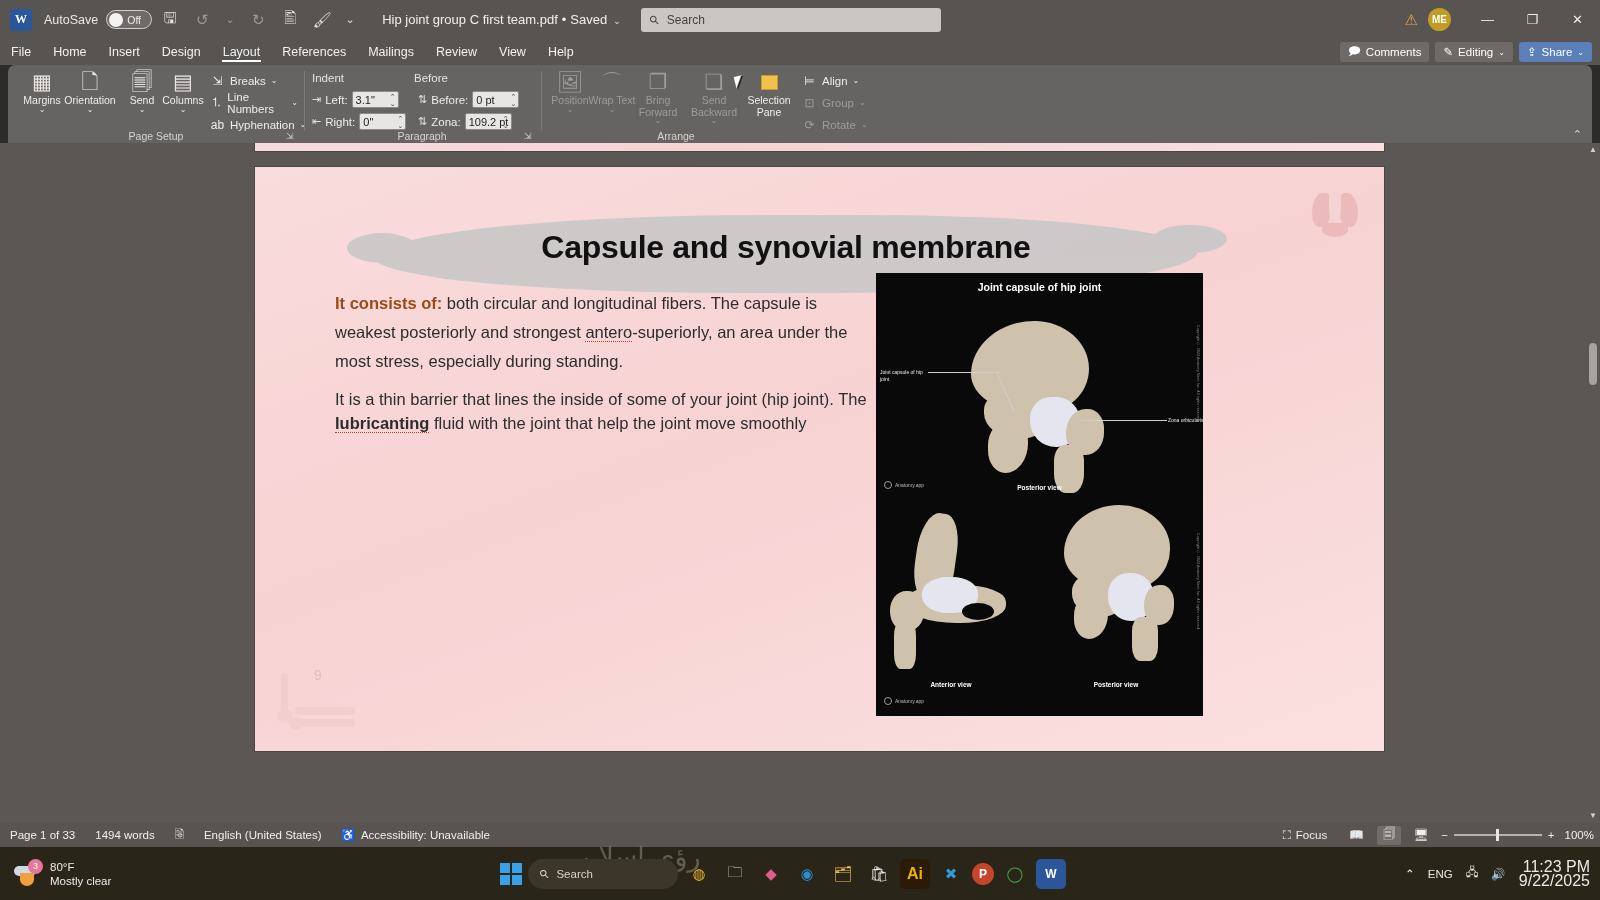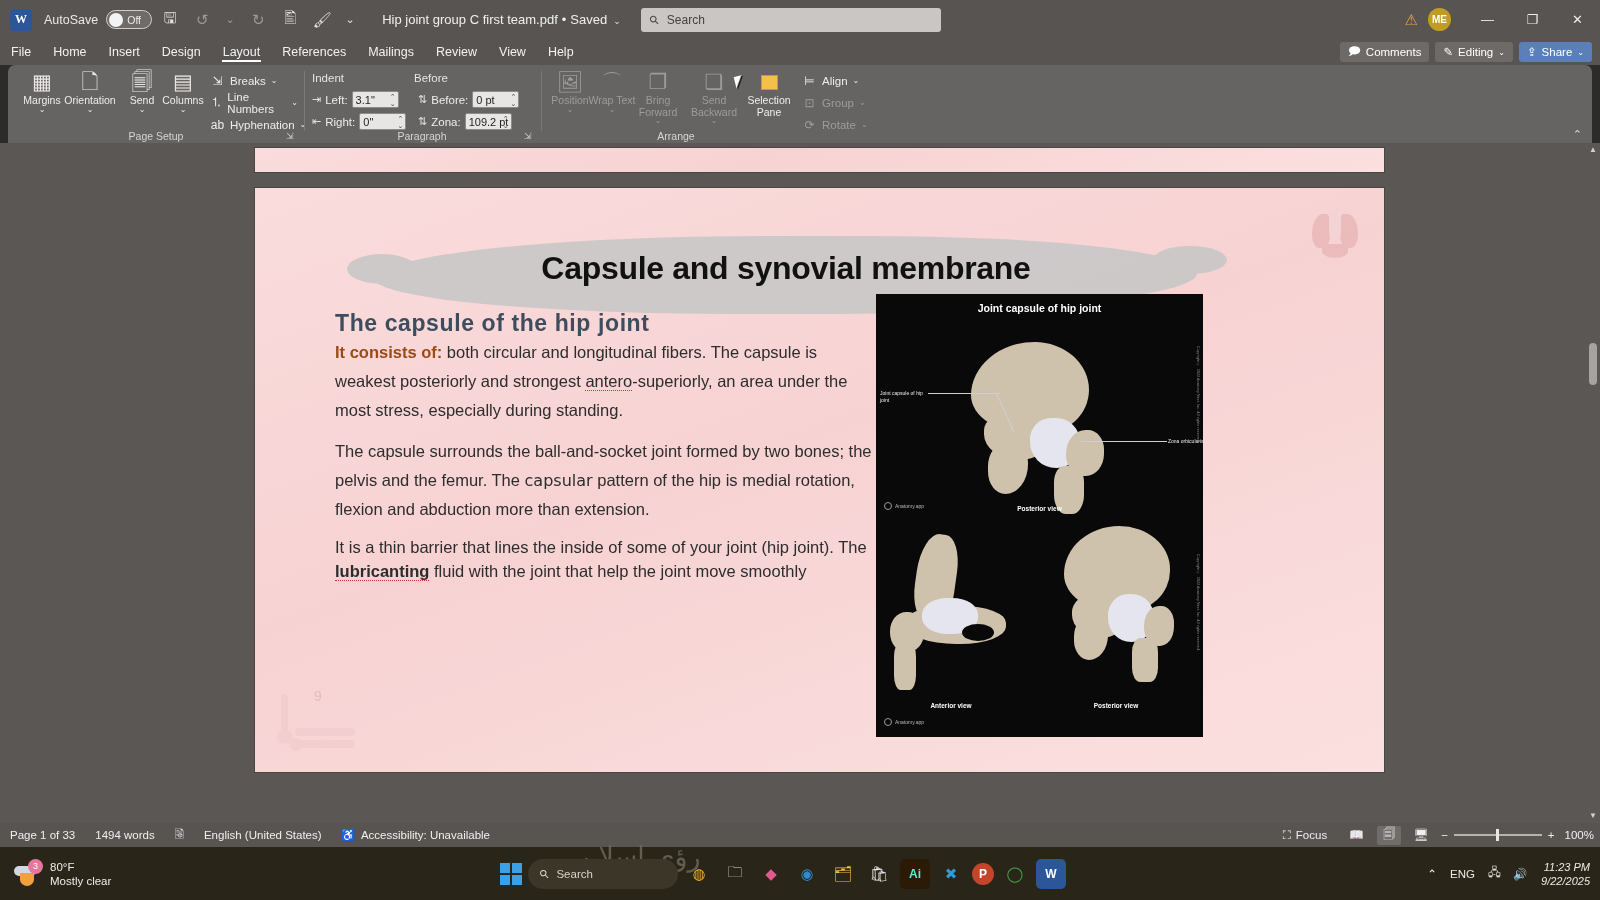--- a/index.html
+++ b/index.html
@@ -109,21 +109,20 @@
 
   
   .canvas{
     position:absolute;left:0;top:143px;width:1600px;height:680px;
     background:#5a5755;overflow:hidden;
   }
   .page{
     position:absolute;left:255px;width:1129px;
     background:linear-gradient(160deg,#fadcdc 0%,#f7d2d3 45%,#fbe0df 100%);
     box-shadow:0 0 0 1px rgba(0,0,0,.18);
-    margin-top:21px;
   }
   .page1{top:-16px;height:24px;}
   .page2{top:24px;height:584px;}
   .page3{top:620px;height:80px;}
 
   .brush{
     position:absolute;left:120px;top:48px;width:822px;height:78px;
     background:#cac8c8;opacity:.92;
     border-radius:48% 40% 46% 44% / 55% 48% 52% 45%;
   }
@@ -225,21 +224,21 @@
     width:150px;height:30px;border-radius:16px;background:#3b3628;display:flex;align-items:center;gap:8px;
     padding-left:12px;color:#d7d4cd;font-size:11.5px;
   }
   .tbapp{width:30px;height:30px;border-radius:5px;display:flex;align-items:center;justify-content:center;
     font-size:15px;position:relative;}
   .watermark{
     position:absolute;left:560px;top:-6px;color:#6d665a;font-size:27px;
     font-family:"DejaVu Sans", sans-serif;opacity:.85;
   }
   .tray{position:absolute;right:10px;display:flex;align-items:center;gap:13px;color:#eceae6;font-size:11.5px;}
-  .clock{text-align:right;line-height:14px;font-size:11px;font-style:italic;}
+  .clock{text-align:right;line-height:14px;font-size:16px;}
 
   .cursor{
     position:absolute;left:735px;top:76px;width:0;height:0;
     border-left:8px solid #fff;border-bottom:12px solid transparent;
     transform:rotate(-14deg);
     filter:drop-shadow(1px 1px 0 #000);
   }
 </style>
 </head>
 <body>
@@ -448,29 +447,25 @@
 
 <div class="canvas">
 
   <div class="page page1"></div>
 
   <div class="page page2">
     <div class="brush"></div>
     <div class="slide-title">Capsule and synovial membrane</div>
 
     <div class="body-col">
-      <div class="h-blue">The capsule of the hip joint</div>
 
       <div class="p-txt">
         <span class="b-orange">It consists of:</span><span> both circular and longitudinal fibers. The capsule is weakest posteriorly and strongest </span><span class="u-red">antero</span><span>-superiorly, an area under the most stress, especially during standing.</span>
       </div>
 
-      <div class="p-txt">
-        <span>The capsule surrounds the ball-and-socket joint formed by two bones; the pelvis and the femur. The </span><span class="cap-alt">capsular</span><span> pattern of the hip is medial rotation, flexion and abduction more than extension.</span>
-      </div>
 
       <div class="p-tight">
         <span> It is a thin barrier that lines the inside of some of your joint (hip joint). The </span><span class="u-red2">lubricanting</span><span> fluid with the joint that help the joint move smoothly</span>
       </div>
     </div>
 
     <div class="figure">
       <div class="fig-title">Joint capsule of hip joint</div>
 
       <div class="bone" style="left:95px;top:48px;width:118px;height:92px;border-radius:54% 46% 40% 52%/58% 52% 48% 42%;"></div>
@@ -596,21 +591,21 @@
     <div class="tb-search">
       <span style="transform:rotate(-45deg);display:inline-block">⚲</span>
       <span>Search</span>
     </div>
     <div class="tbapp" style="color:#f0b429">◍</div>
     <div class="tbapp" style="color:#d8d8d8">🗀</div>
     <div class="tbapp" style="color:#e05a8e">◆</div>
     <div class="tbapp" style="color:#2e8bd0">◉</div>
     <div class="tbapp" style="color:#f5bf4a">🗂</div>
     <div class="tbapp" style="color:#e8e8e8">🛍</div>
-    <div class="tbapp" style="background:#2a1a06;color:#5eead4;font-size:12px;font-weight:bold">Ai</div>
+    <div class="tbapp" style="background:#2a1a06;color:#eab308;font-size:16px;font-weight:bold">Ai</div>
     <div class="tbapp" style="color:#2f9bd8">✖</div>
     <div class="tbapp" style="color:#fff;background:#c5452b;border-radius:50%;width:22px;height:22px;font-size:12px;font-weight:bold">P</div>
     <div class="tbapp" style="color:#45a04a">◯</div>
     <div class="tbapp" style="color:#fff;background:#2b579a;font-size:12px;font-weight:bold">W</div>
   </div>
 
   <div class="tray">
     <span>⌃</span>
     <span>ENG</span>
     <span>🖧</span>

